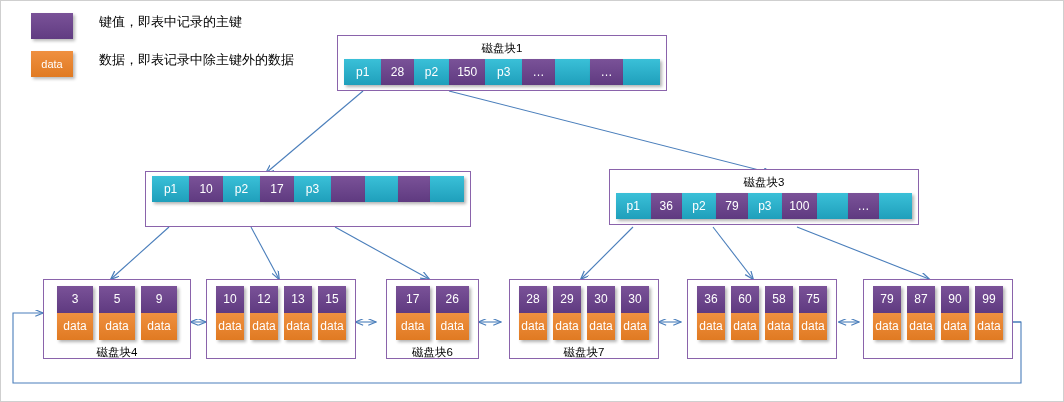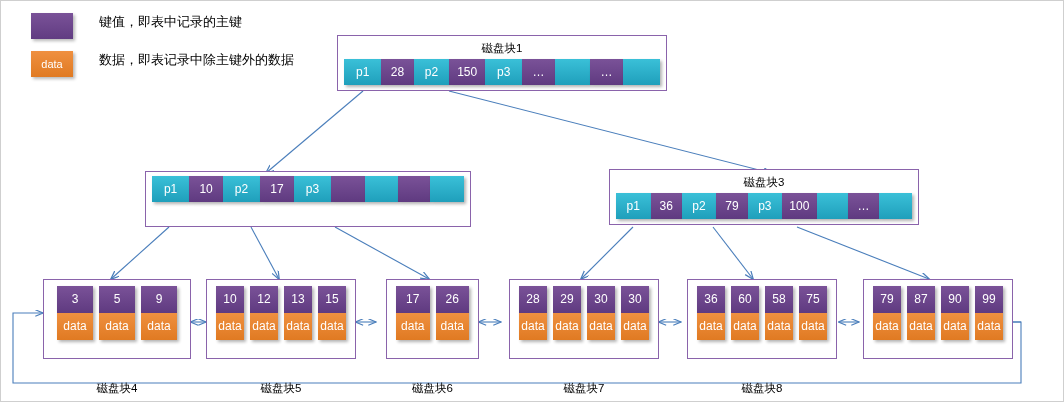--- a/index.html
+++ b/index.html
@@ -67,21 +67,21 @@
     background:linear-gradient(#7a5298,#5f3a80);
     color:#fff;font-size:12px;
   }
   .leaf-data{
     height:27px;line-height:27px;text-align:center;
     background:linear-gradient(#ef9040,#e07a22);
     color:#fff;font-size:12px;
   }
   .leaf-title{
     text-align:center;font-size:11.5px;color:#000;
-    line-height:14px;padding-top:3px;margin-top:36px;
+    line-height:14px;padding-top:3px;
   }
 
   
   #wires{position:absolute;left:0;top:0;width:1064px;height:402px;pointer-events:none;}
 </style>
 </head>
 <body>
 
 <div id="stage">
 
@@ -206,21 +206,20 @@
       </div>
       <div class="leaf-col">
         <div class="leaf-key">13</div>
         <div class="leaf-data">data</div>
       </div>
       <div class="leaf-col">
         <div class="leaf-key">15</div>
         <div class="leaf-data">data</div>
       </div>
     </div>
-    <div class="leaf-title">磁盘块5</div>
   </div>
 
   <div class="leaf" style="left:385px;top:278px;width:93px;height:80px;">
     <div class="leaf-cells">
       <div class="leaf-col">
         <div class="leaf-key">17</div>
         <div class="leaf-data">data</div>
       </div>
       <div class="leaf-col">
         <div class="leaf-key">26</div>
@@ -264,21 +263,20 @@
       </div>
       <div class="leaf-col">
         <div class="leaf-key">58</div>
         <div class="leaf-data">data</div>
       </div>
       <div class="leaf-col">
         <div class="leaf-key">75</div>
         <div class="leaf-data">data</div>
       </div>
     </div>
-    <div class="leaf-title">磁盘块8</div>
   </div>
 
   <div class="leaf" style="left:862px;top:278px;width:150px;height:80px;">
     <div class="leaf-cells">
       <div class="leaf-col">
         <div class="leaf-key">79</div>
         <div class="leaf-data">data</div>
       </div>
       <div class="leaf-col">
         <div class="leaf-key">87</div>

